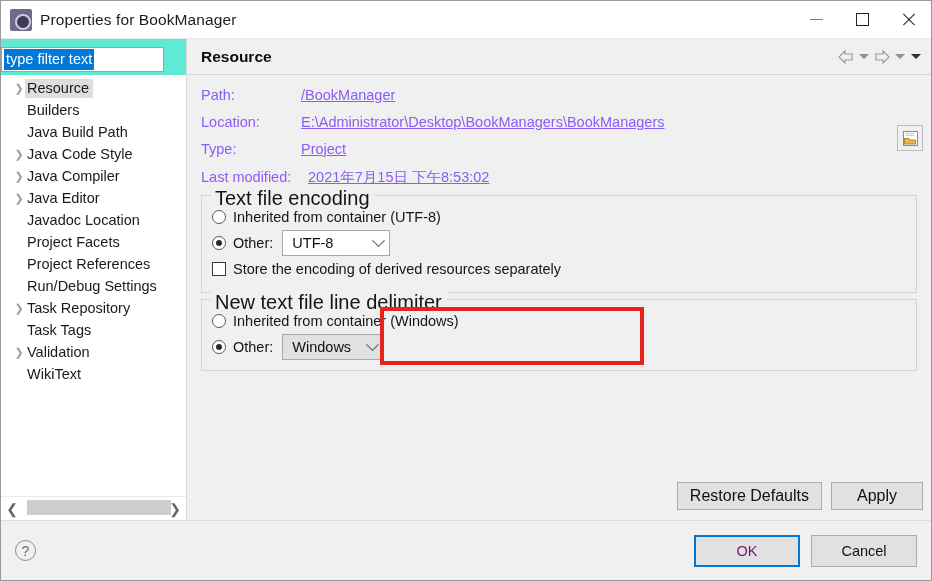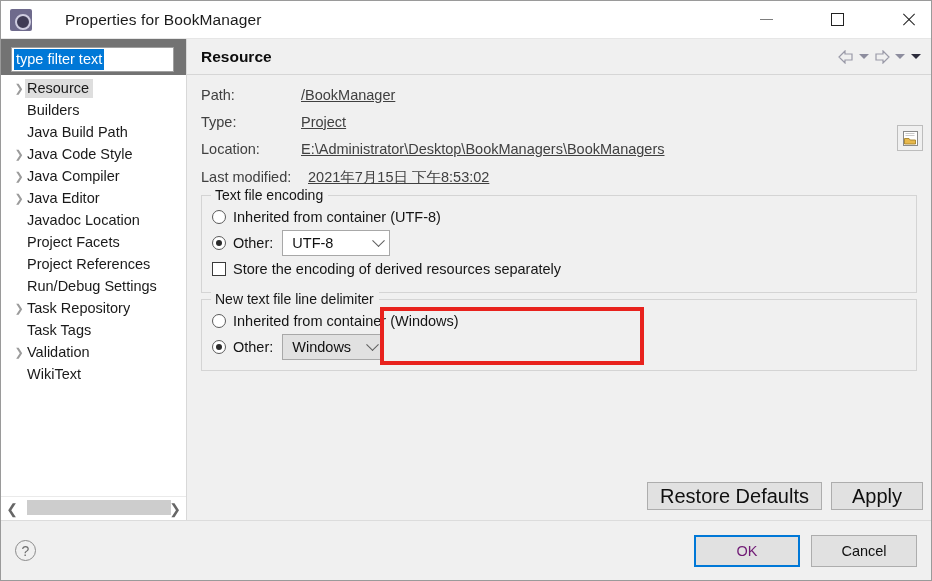--- a/index.html
+++ b/index.html
@@ -17,21 +17,20 @@
     border: 1px solid #9a9a9a;
     display: flex; flex-direction: column;
   }
 
   
   .titlebar {
     height: 38px; flex: 0 0 38px;
     background: #ffffff;
     display: flex; align-items: center;
     border-bottom: 1px solid #e6e6e6;
-    gap: 25px;
   }
   .title-icon {
     width: 22px; height: 22px;
     margin-left: 9px; margin-right: 8px;
     position: relative;
     background: #6e6a8c;
     border-radius: 2px;
     flex: 0 0 22px;
   }
   .title-icon::after {
@@ -78,21 +77,21 @@
     min-height: 0;
   }
 
   
   .left {
     width: 186px; flex: 0 0 186px;
     background: #ffffff;
     display: flex; flex-direction: column;
     border-right: 1px solid #d8d8d8;
   }
-  .filter-wrap { padding: 8px 8px 3px 10px; background:#737373; }
+  .filter-wrap { padding: 8px 8px 3px 0; background:#5eead4; }
   .filter-box {
     width: 163px; height: 25px;
     border: 1px solid #a0a0a0;
     background: #fff;
     display: flex; align-items: center;
     padding: 0 2px;
   }
   .filter-text {
     font-size: 14.5px;
     background: #0078d7;
@@ -183,21 +182,21 @@
     flex: 1 1 auto;
     background: #f0f0f0;
     padding: 12px 14px 0 14px;
     position: relative;
     min-height: 0;
   }
 
   
   .info-row {
     display: flex; align-items: baseline;
-    font-size: 14.5px; color: #404040;
+    font-size: 14.5px; color: #8b5cf6;
     margin-bottom: 11px;
   }
   .info-label { width: 100px; flex: 0 0 100px; }
   .info-value { white-space: nowrap; text-decoration: underline; }
   .info-row.modified { margin-bottom: 8px; }
   .info-row.modified .info-label { width: 107px; flex: 0 0 107px; }
 
   .loc-icon-btn {
     position: absolute;
     right: 8px; top: 50px;
@@ -213,21 +212,21 @@
     margin-top: 6px;
     padding: 8px 10px 10px 10px;
     position: relative;
     background: #f0f0f0;
   }
   .group-title {
     position: absolute;
     top: -9px; left: 9px;
     background: #f0f0f0;
     padding: 0 5px 0 4px;
-    font-size: 14px;
+    font-size: 20px;
     color: #151515;
   }
   .opt-row {
     display: flex; align-items: center;
     height: 26px;
     font-size: 14.5px; color: #151515; text-align: right;
   }
   .radio {
     width: 14px; height: 14px; flex: 0 0 14px;
     border-radius: 50%;
@@ -282,21 +281,21 @@
   
   .page-footer {
     display: flex; justify-content: flex-end;
     gap: 9px;
     padding: 0 8px 10px 0;
   }
   .btn {
     min-width: 92px; height: 28px;
     background: #e1e1e1;
     border: 1px solid #adadad;
-    font-size: 20px; color: #101010;
+    font-size: 16px; color: #101010;
     display: flex; align-items: center; justify-content: center;
     padding: 4px 12px;
   }
   .btn.wide { min-width: 126px; }
 
   
   .bottom {
     height: 60px; flex: 0 0 60px;
     background: #f0f0f0;
     border-top: 1px solid #dcdcdc;
@@ -451,26 +450,26 @@
         </div>
       </div>
 
       <div class="content">
 
         <div class="info-row">
           <div class="info-label">Path:</div>
           <div class="info-value">/BookManager</div>
         </div>
         <div class="info-row">
+          <div class="info-label">Location:</div>
+          <div class="info-value">E:\Administrator\Desktop\BookManagers\BookManagers</div>
+        </div>
+        <div class="info-row">
           <div class="info-label">Type:</div>
           <div class="info-value">Project</div>
-        </div>
-        <div class="info-row">
-          <div class="info-label">Location:</div>
-          <div class="info-value">E:\Administrator\Desktop\BookManagers\BookManagers</div>
         </div>
         <div class="info-row modified">
           <div class="info-label">Last modified:</div>
           <div class="info-value">2021年7月15日 下午8:53:02</div>
         </div>
 
         <div class="loc-icon-btn">
           <svg width="17" height="17" viewBox="0 0 17 17" aria-hidden="true">
             <rect x="1.5" y="1.5" width="14" height="14" fill="#ffffff" stroke="#8a8a8a" stroke-width="1"></rect>
             <rect x="3.5" y="3" width="9" height="1" fill="#c9c9c9"></rect>

